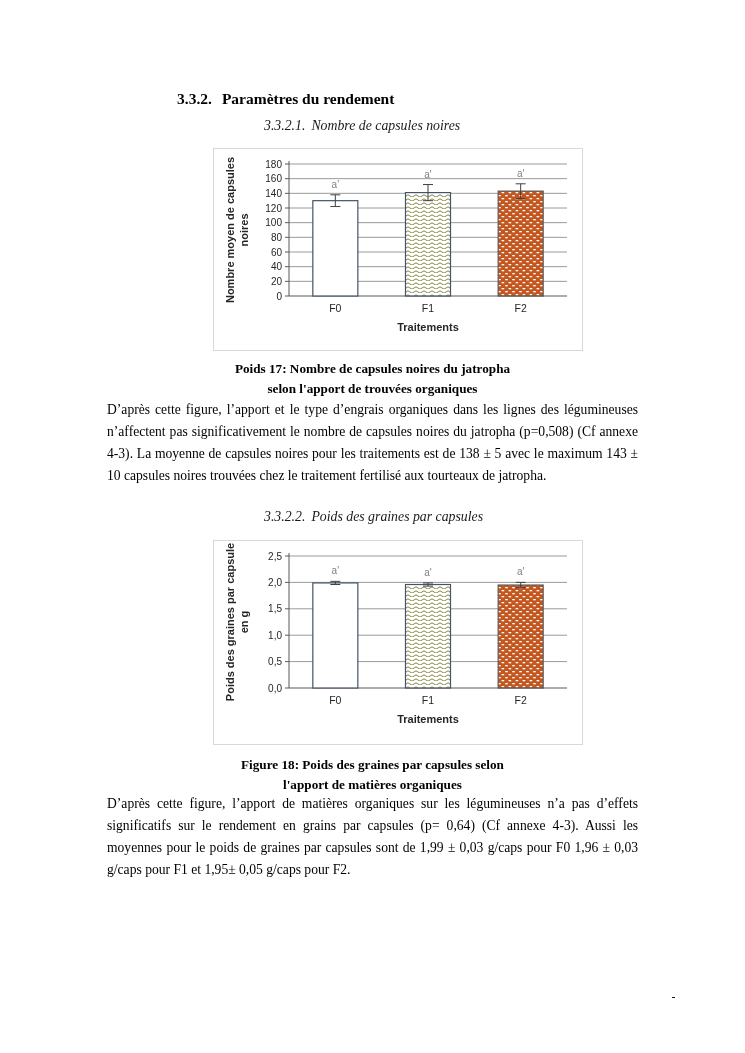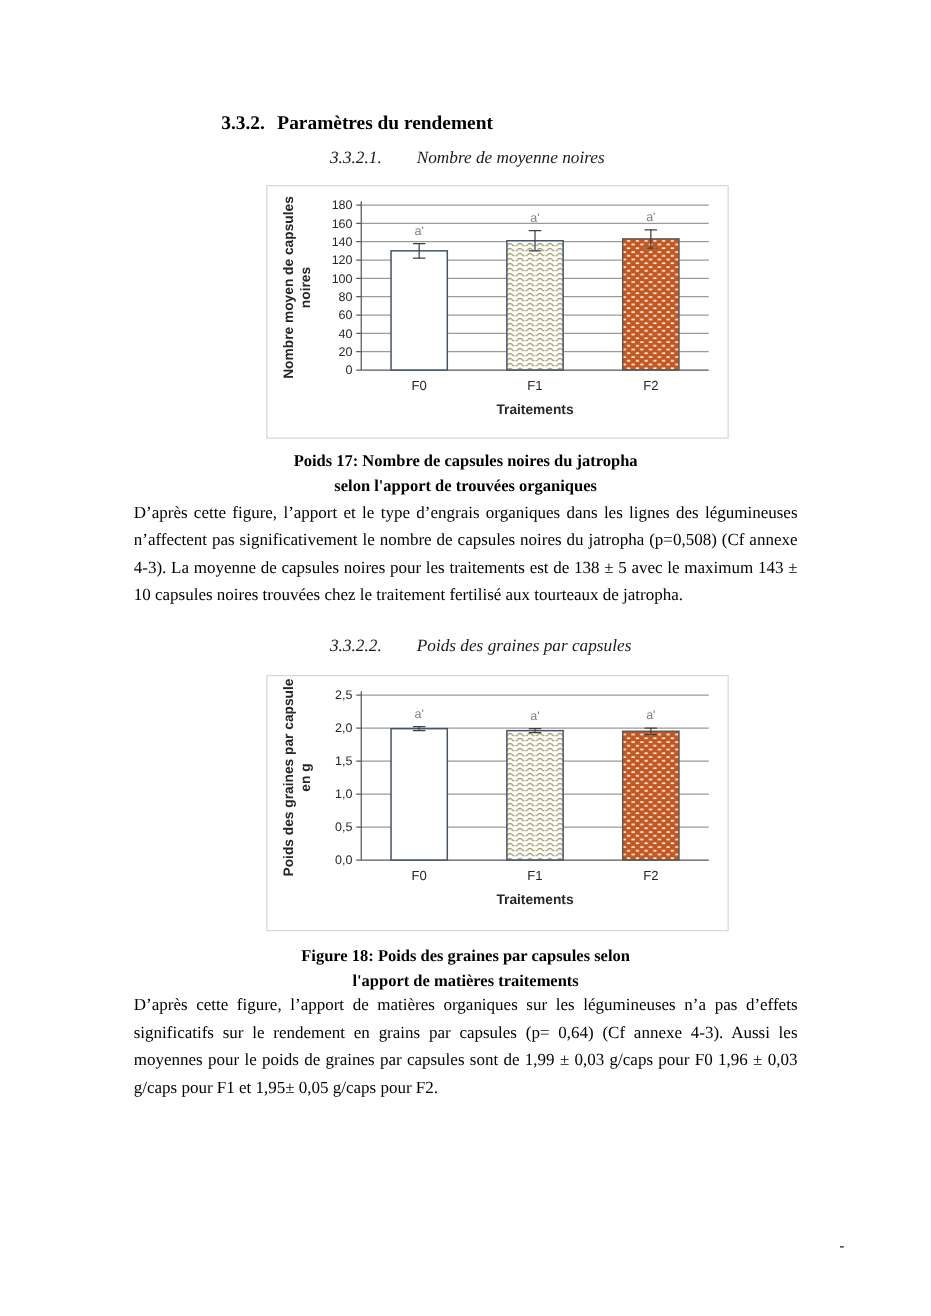--- a/index.html
+++ b/index.html
@@ -1,21 +1,21 @@
 <!DOCTYPE html>
 <html><head>
 <meta charset="utf-8">
 <style>
   html,body{margin:0;padding:0;}
   body{width:745px;height:1053px;background:#ffffff;font-family:"Liberation Serif", serif;color:#000;}
   .page{position:relative;width:675px;height:1053px;background:#fff;overflow:hidden;}
   .section-heading{position:absolute;left:177px;top:90px;font-size:15.5px;font-weight:bold;}
   .section-heading .num{margin-right:10px;}
   .subsection-heading{position:absolute;left:264px;font-size:13.8px;font-style:italic;color:#1a1a1a;}
-  .subsection-heading .num{margin-right:28px;}
+  .subsection-heading .num{margin-right:6px;}
   #sub1{top:118px;}
   #sub2{top:509px;}
   .chart-panel{position:absolute;left:213px;width:368px;background:#fff;border:1px solid #d8d8d8;}
   #panel1{top:148px;height:201px;}
   #panel2{top:540px;height:203px;}
   .figure-caption{position:absolute;left:107px;width:531px;text-align:center;font-weight:bold;font-size:13.2px;line-height:20px;}
   #cap1{top:359px;}
   #cap2{top:755px;}
   .body-para{position:absolute;left:107px;width:531px;font-size:13.6px;line-height:22px;text-align:justify;}
   #para1{top:399px;}
@@ -26,21 +26,21 @@
 </head>
 <body>
 
 <div class="page">
 
   <div class="section-heading">
     <span class="num">3.3.2.</span><span>Paramètres du rendement</span>
   </div>
 
   <div class="subsection-heading" id="sub1">
-    <span class="num">3.3.2.1.</span><span>Nombre de moyenne noires</span>
+    <span class="num">3.3.2.1.</span><span>Nombre de capsules noires</span>
   </div>
 
   <div class="chart-panel" id="panel1"><svg viewBox="0 0 368 201" width="368" height="201">
         <defs>
           <pattern id="wave0" width="8" height="4" patternUnits="userSpaceOnUse">
             <rect width="8" height="4" fill="#ffffff"></rect>
             <path d="M0,3 Q2,0.6 4,3 T8,3" fill="none" stroke="#76762B" stroke-width="0.9"></path>
           </pattern>
           <pattern id="dots0" width="7" height="6" patternUnits="userSpaceOnUse">
             <rect width="7" height="6" fill="#C4571F"></rect>
@@ -160,21 +160,21 @@
         <line x1="301.6666666666667" y1="41.39999999999999" x2="311.6666666666667" y2="41.39999999999999" stroke="#404040" stroke-width="1"></line>
         <line x1="301.6666666666667" y1="46.67999999999999" x2="311.6666666666667" y2="46.67999999999999" stroke="#404040" stroke-width="1"></line>
         <text x="306.6666666666667" y="34.39999999999999" text-anchor="middle" font-size="10" fill="#808080" font-family="&quot;Liberation Sans&quot;, sans-serif">a'</text>
         <text x="306.6666666666667" y="163" text-anchor="middle" font-size="10.5" fill="#262626" font-family="&quot;Liberation Sans&quot;, sans-serif">F2</text>
         <text x="214" y="182" text-anchor="middle" font-size="11" font-weight="bold" fill="#262626" font-family="&quot;Liberation Sans&quot;, sans-serif">Traitements</text>
         <text transform="rotate(-90)" text-anchor="middle" font-size="11" font-weight="bold" fill="#262626" font-family="&quot;Liberation Sans&quot;, sans-serif"><tspan x="-81" y="20">Poids des graines par capsule</tspan><tspan x="-81" y="34">en g</tspan></text>
       </svg></div>
 
   <div class="figure-caption" id="cap2">
     <div>Figure 18: Poids des graines par capsules selon</div>
-    <div>l'apport de matières traitements</div>
+    <div>l'apport de matières organiques</div>
   </div>
 
   <div class="body-para" id="para2">D’après cette figure, l’apport de matières organiques sur les légumineuses n’a pas d’effets significatifs sur le rendement en grains par capsules (p= 0,64) (Cf annexe 4-3). Aussi les moyennes pour le poids de graines par capsules sont de 1,99 ± 0,03 g/caps pour F0 1,96 ± 0,03 g/caps pour F1 et 1,95± 0,05 g/caps  pour F2.</div>
 
   <div class="footer">
     <span class="page-num">25</span>
   </div>
 
 </div>
 

